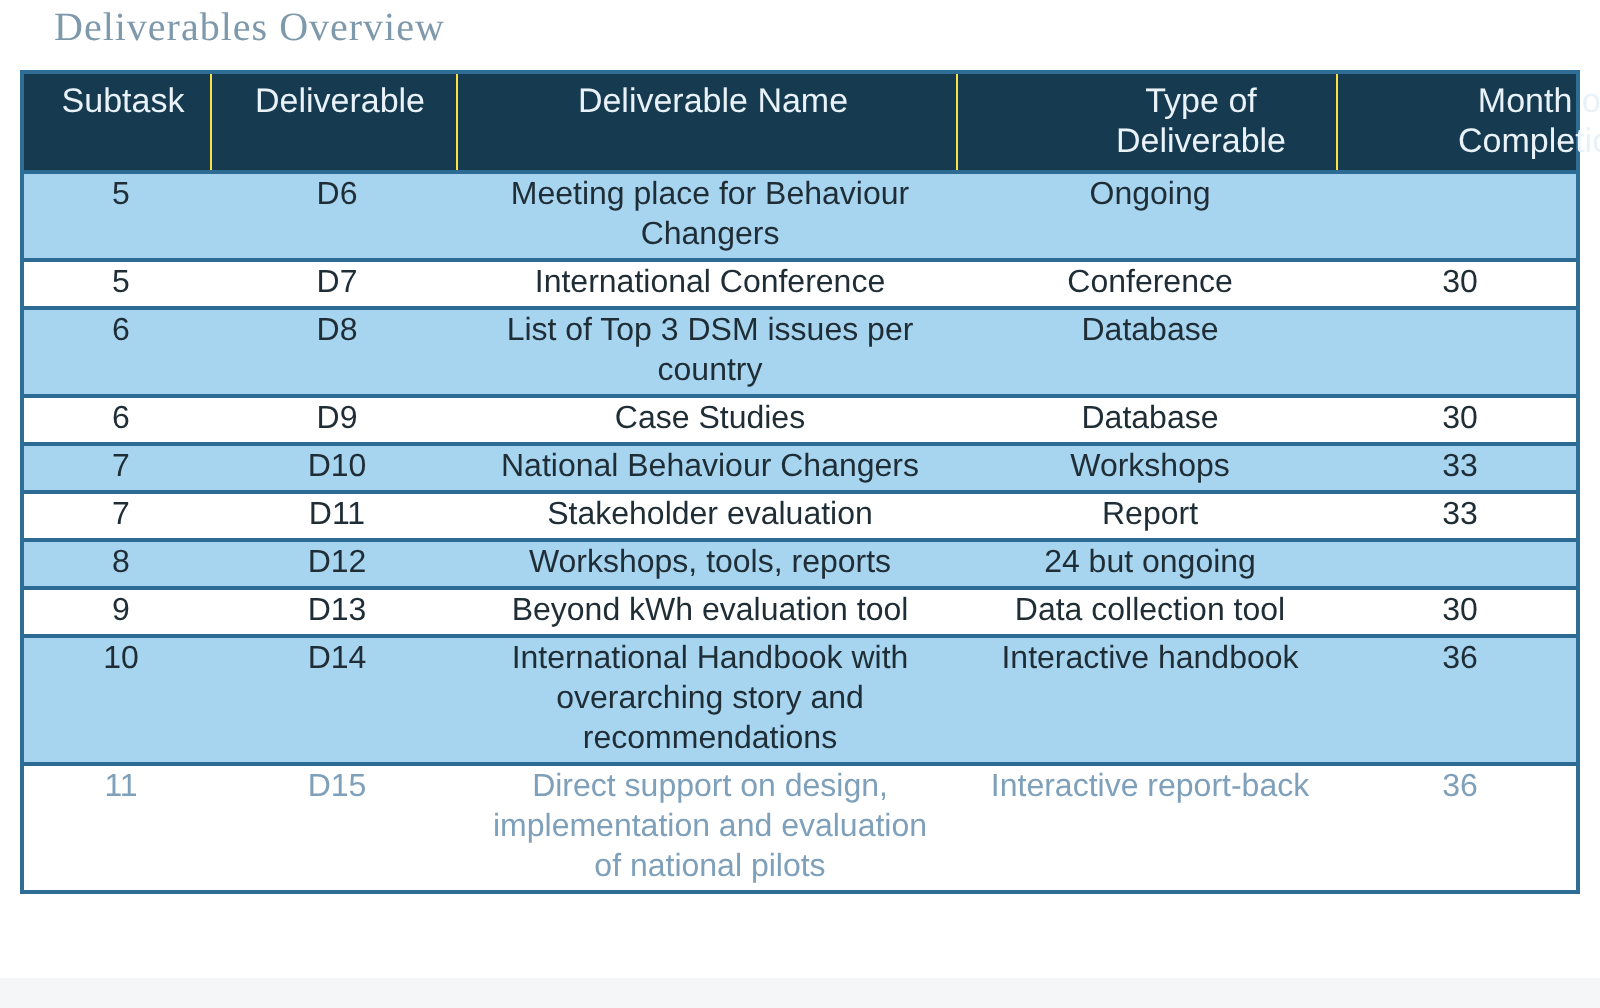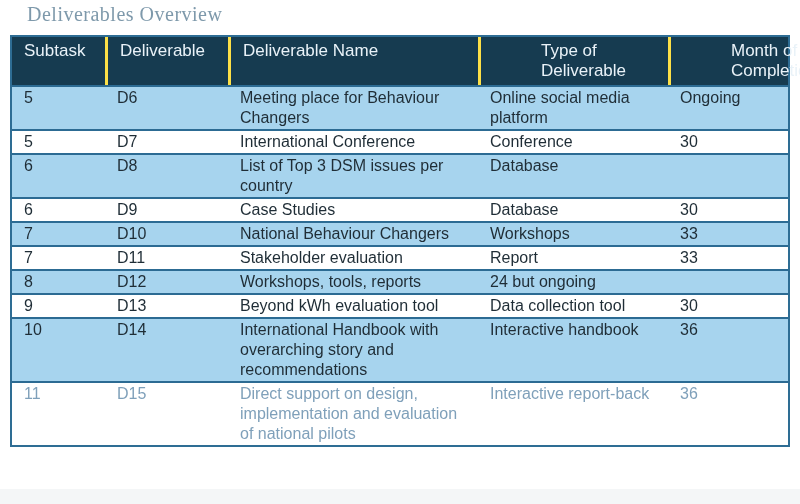--- a/index.html
+++ b/index.html
@@ -23,34 +23,35 @@
     color: #7E99AB;
   }
 
   
   .dtable {
     margin-left: 10px;
     width: 780px;
     box-sizing: border-box;
     border: 2px solid #2E6D94;
     background: #a3a3a3;
+    text-align: center;
   }
   .thead, .tr {
     display: grid;
     grid-template-columns: 93px 123px 250px 190px 1fr;
   }
   .thead {
     background: #163B50;
     color: #E9F2F8;
     font-size: 17px;
   }
   .th {
     padding: 4px 6px 4px 12px;
     line-height: 20px;
-    border-left: 3px solid #fde047;
+    border-left: 1px solid #fde047;
   }
   .th:first-child { border-left: none; }
   .th .wrap-narrow { display: inline-block; max-width: 110px; margin-left: 48px; }
 
   .tr { border-top: 2px solid #2C6B93; background: #ffffff; }
   .tr.shaded { background: #A7D4EE; }
   .tr.muted .td { color: #7FA0BA; }
   .td {
     padding: 1px 8px 1px 12px;
     font-size: 16px;
@@ -91,21 +92,20 @@
       </div>
       <div class="th">
         <span class="wrap-narrow">Month of Completion</span>
       </div>
     </div>
     <div id="tbody">
   <div class="tr shaded">
     <div class="td">5</div>
     <div class="td">D6</div>
     <div class="td">Meeting place for Behaviour Changers</div>
-    <div class="td">Online social media platform</div>
     <div class="td">Ongoing</div>
   </div>
 
   <div class="tr">
     <div class="td">5</div>
     <div class="td">D7</div>
     <div class="td">International Conference</div>
     <div class="td">Conference</div>
     <div class="td">30</div>
   </div>

